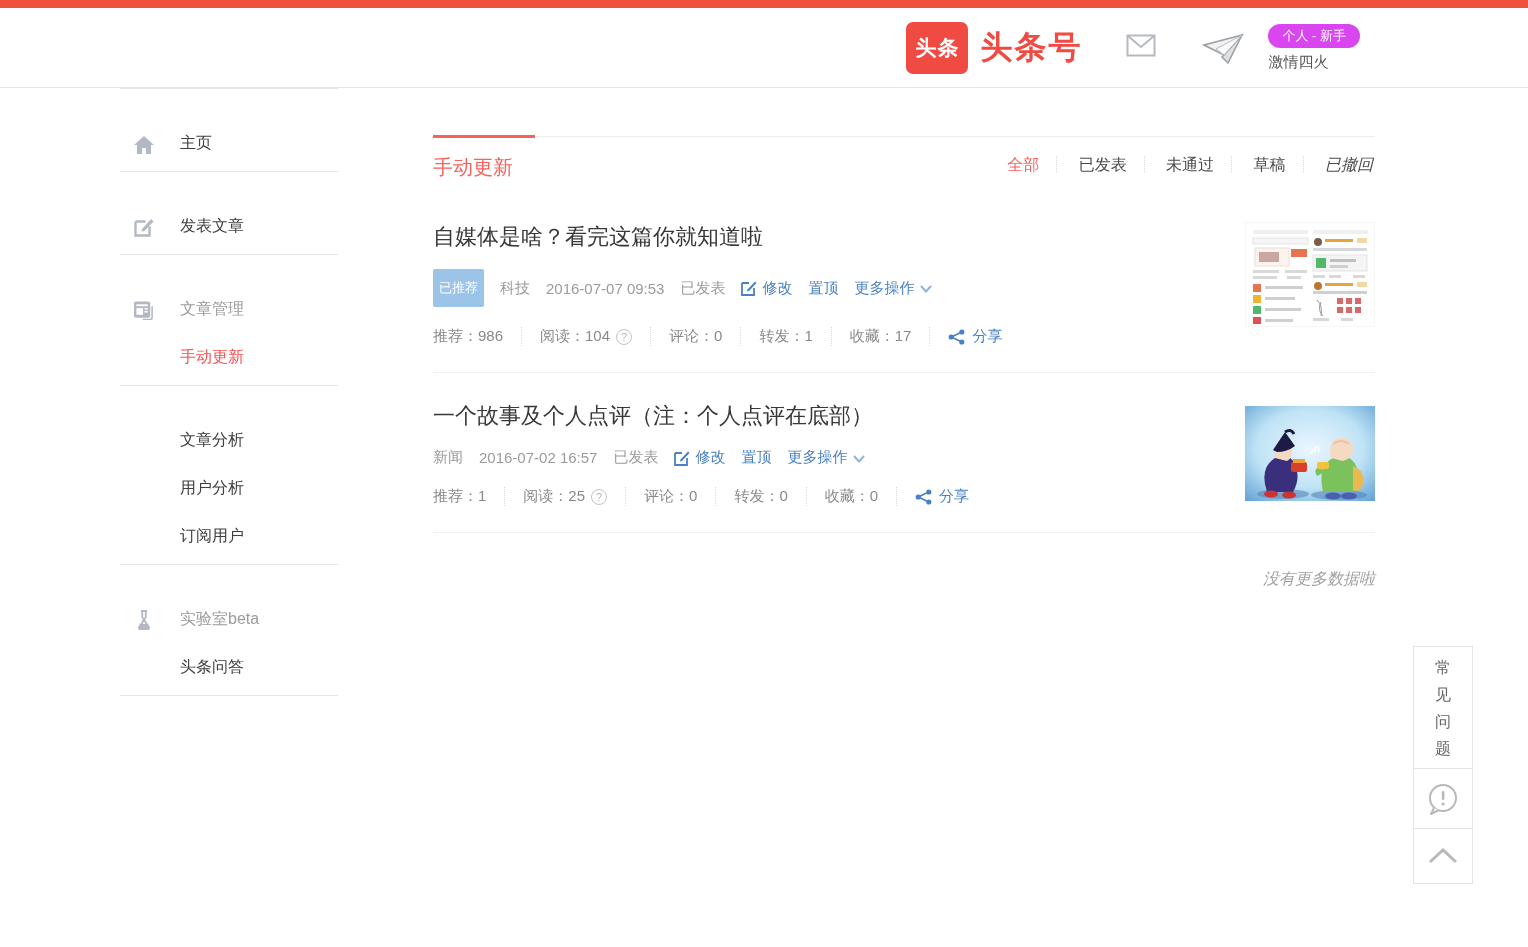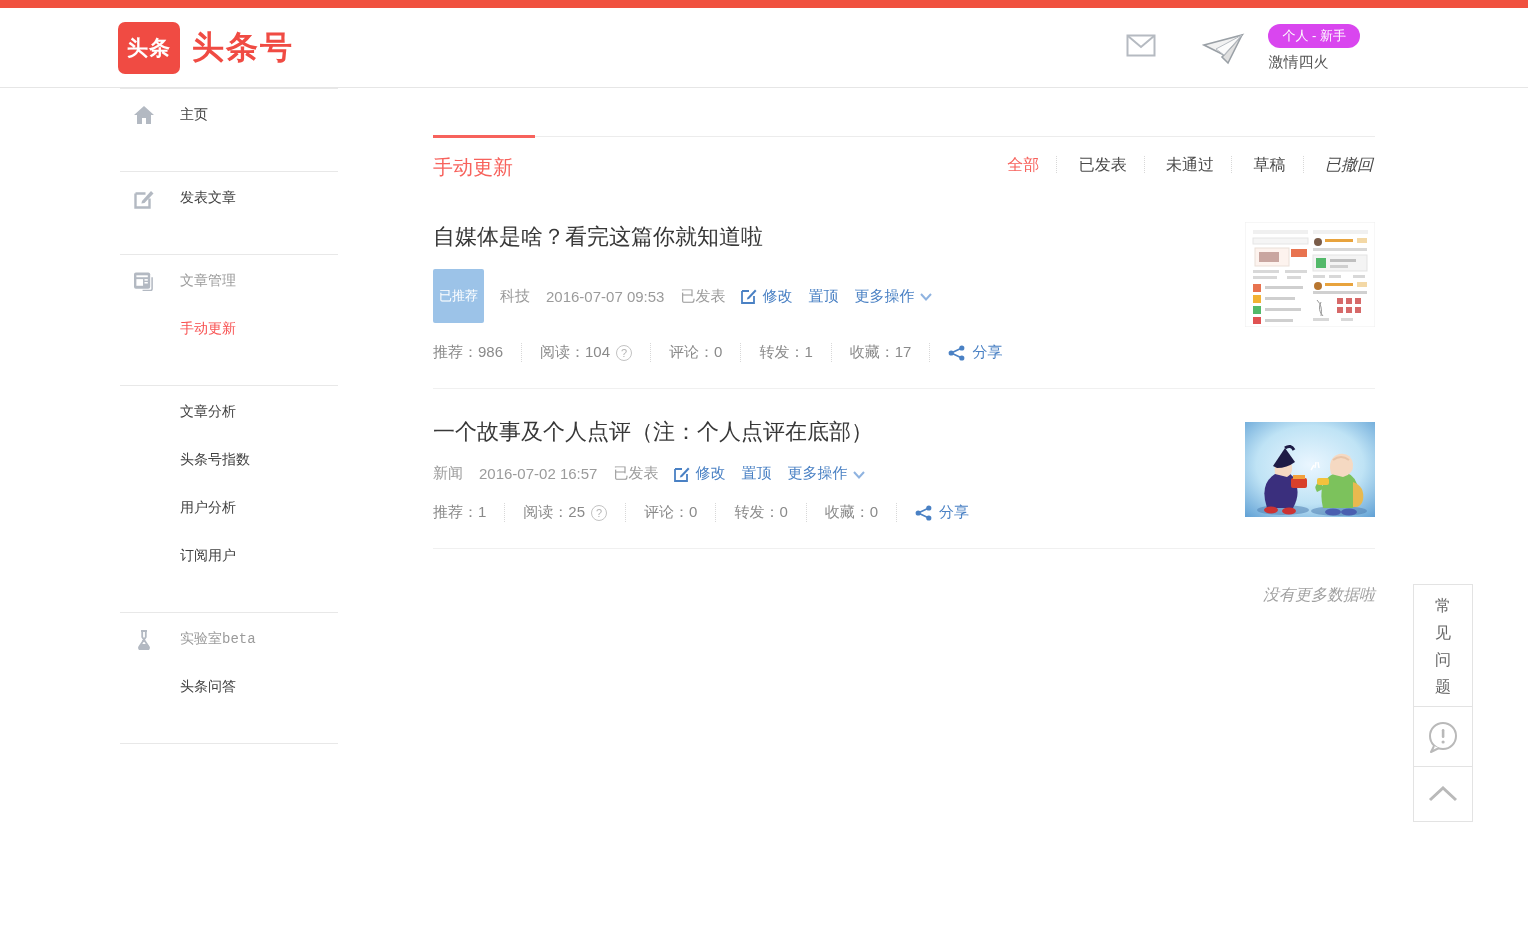--- a/index.html
+++ b/index.html
@@ -2,40 +2,40 @@
 <html><head>
 <meta charset="utf-8">
 <style>
   * { margin:0; padding:0; box-sizing:border-box; }
   html,body { width:1528px; height:947px; background:#fff; overflow:hidden;
     font-family:"Liberation Sans", sans-serif; color:#3f3f3f; }
 
   
   .topbar { height:8px; background:#f0513f; }
   .header { height:80px; background:#fff; border-bottom:1px solid #e6e6e6;
-    display:flex; align-items:center; justify-content:space-between; }
+    display:flex; align-items:center; justify-content:flex-end;gap:44px; }
   .logo { display:flex; align-items:center; margin-left:118px; cursor:pointer; }
   .logo-box { width:62px; height:52px; background:#f04b43; border-radius:7px;
     color:#fff; font-size:21px; font-weight:bold; display:flex; align-items:center;
     justify-content:center; letter-spacing:1px; }
   .logo-text { color:#f04b43; font-size:32px; font-weight:bold; margin-left:12px; letter-spacing:2px; }
   .header-right { display:flex; align-items:center; margin-right:168px; }
   .icon-btn { cursor:pointer; }
   .mail { margin-right:46px; }
   .plane { margin-right:22px; margin-top:6px; }
   .user-block { display:flex; flex-direction:column; align-items:flex-start; }
   .user-badge { background:#d946ef; color:#fff; font-size:13px; padding:3px 14px;
     border-radius:12px; cursor:pointer; }
   .username { font-size:15px; color:#555; margin-top:5px; cursor:pointer; }
 
   
   .sidebar { position:absolute; left:120px; top:88px; width:218px; }
   .side-sec { border-top:1px solid #e8e8e8; padding:17px 0; }
   .side-sec.last { border-bottom:1px solid #e8e8e8; }
-  .side-row { height:48px; display:flex; align-items:flex-start; font-size:14px; cursor:pointer;font-family:Liberation Mono, monospace; }
+  .side-row { height:48px; display:flex; align-items:flex-end; font-size:16px; cursor:pointer; }
   .side-row .sicon { width:20px; margin-left:14px; display:flex; justify-content:center; }
   .side-row .slabel { margin-left:26px; color:#404040; }
   .side-row.section-head { cursor:default; }
   .side-row.section-head .slabel { color:#9b9b9b; }
   .side-row.child { padding-left:60px; }
   .side-row.child .slabel { margin-left:0; }
   .side-row.active .slabel { color:#f85050; }
 
   
   .main { position:absolute; left:433px; top:136px; width:942px; }
@@ -46,38 +46,38 @@
   .filters span { padding:0 17px; border-right:1px dotted #d8d8d8; cursor:pointer; }
   .filters span:last-child { border-right:none; padding-right:2px;font-style:italic; }
   .filters span.active { color:#f7625c; }
 
   
   .article { position:relative; padding:0 160px 26px 0; border-bottom:1px solid #f0f0f0; margin-top:34px; }
   .article + .article { margin-top:28px; }
   .a-title { font-size:22px; color:#383838; cursor:pointer; }
   .a-meta { display:flex; align-items:center; margin-top:17px; font-size:15px; color:#9b9b9b; }
   .a-meta > * { margin-right:16px; }
-  .rec-badge { background:#9cc3e8; color:#fff; font-size:13px; padding:18px 6px; border-radius:2px; }
+  .rec-badge { background:#9cc3e8; color:#fff; font-size:13px; padding:10px 6px; border-radius:2px; }
   .blue-link { color:#4a81c4; cursor:pointer; display:flex; align-items:center; }
   .blue-link svg { margin-right:5px; }
   .chev { margin-left:6px; margin-top:2px; }
   .a-stats { display:flex; align-items:center; margin-top:20px; font-size:15px; color:#8a8a8a; }
   .stat-cell { padding:0 18px; border-right:1px dotted #d8d8d8; display:flex; align-items:center; }
   .stat-cell:first-child { padding-left:0; }
   .stat-cell:last-child { border-right:none; }
   .help-dot { width:16px; height:16px; border:1px solid #c3c3c3; border-radius:50%; color:#b5b5b5;
     font-size:11px; line-height:14px; text-align:center; margin-left:6px; cursor:pointer; }
   .share-cell { color:#4a81c4; cursor:pointer; }
   .share-cell svg { margin-right:6px; }
   .thumb { position:absolute; right:0; top:0; width:130px; height:105px; overflow:hidden; cursor:pointer; }
   .thumb2 { top:5px; height:95px; }
   .empty { text-align:right; color:#a0a0a0; font-size:16px; margin-top:36px;font-style:italic; }
 
   
-  .float-panel { position:absolute; left:1413px; top:584px; width:60px; background:#fff;border-radius:17px; }
+  .float-panel { position:absolute; left:1413px; top:646px; width:60px; background:#fff;border-radius:17px; }
   .fcell { border:1px solid #e3e3e3; display:flex; align-items:center; justify-content:center; cursor:pointer; }
   .fcell + .fcell { border-top:none; }
   .faq-cell { height:123px; }
   .faq-text { width:18px; word-break:break-all; line-height:27px; font-size:16px; color:#666; text-align:center; }
   .warn-cell { height:60px; }
   .up-cell { height:55px; }
 </style>
 </head>
 <body>
 
@@ -145,23 +145,20 @@
       </span>
       <span class="slabel">文章管理</span>
     </div>
     <div class="side-row child active">
       <span class="slabel">手动更新</span>
     </div>
   </div>
   <div class="side-sec">
     <div class="side-row child">
       <span class="slabel">文章分析</span>
-    </div>
-    <div class="side-row child">
-      <span class="slabel">头条号指数</span>
     </div>
     <div class="side-row child">
       <span class="slabel">用户分析</span>
     </div>
     <div class="side-row child">
       <span class="slabel">订阅用户</span>
     </div>
   </div>
   <div class="side-sec last">
     <div class="side-row section-head">

